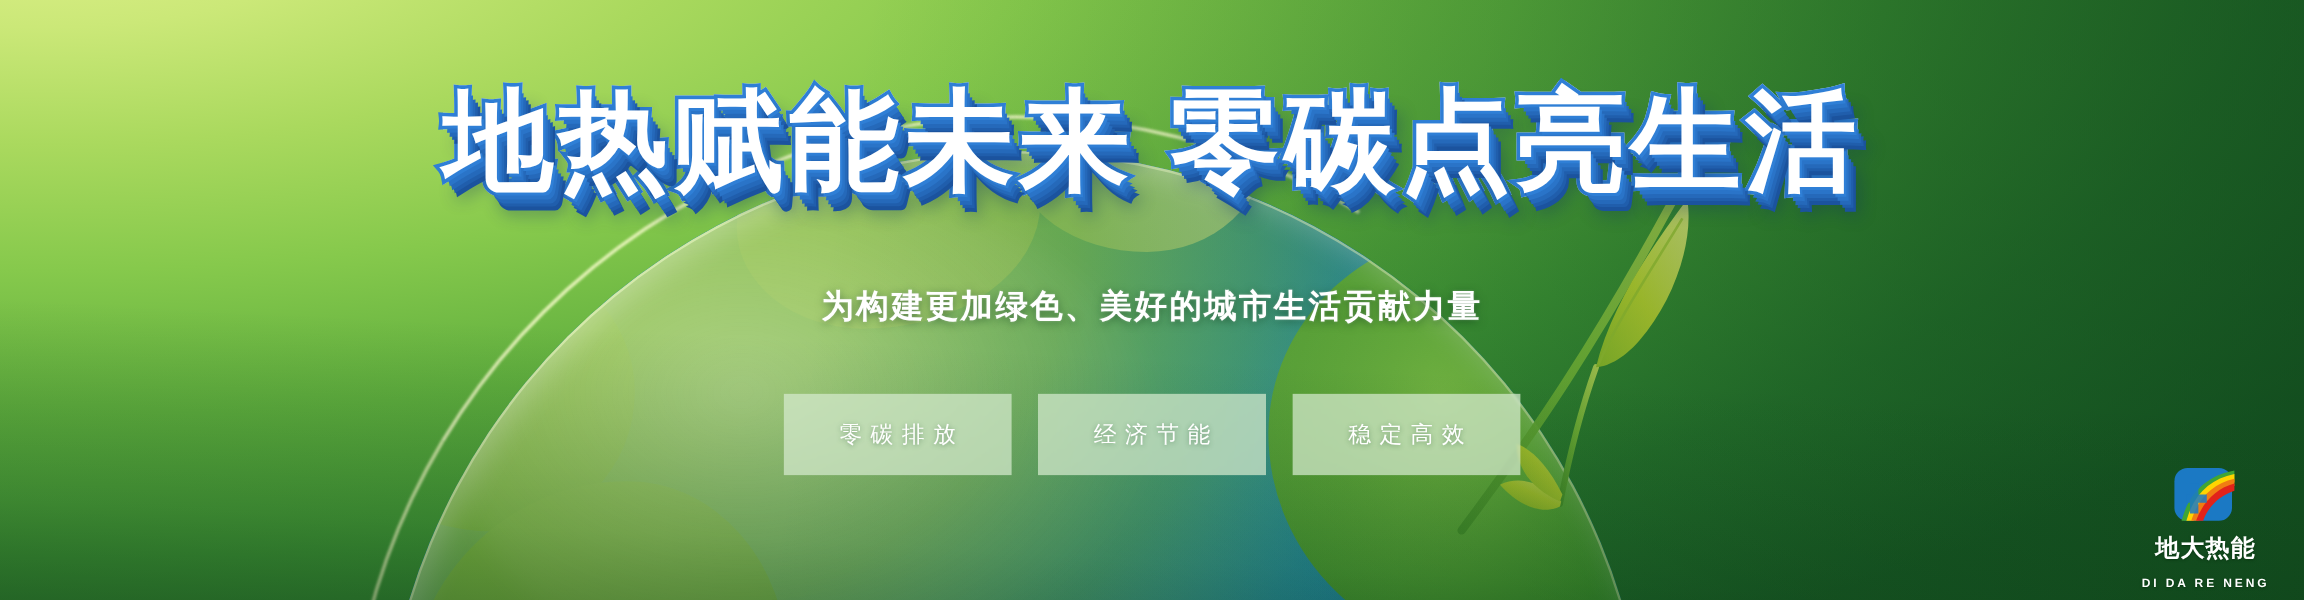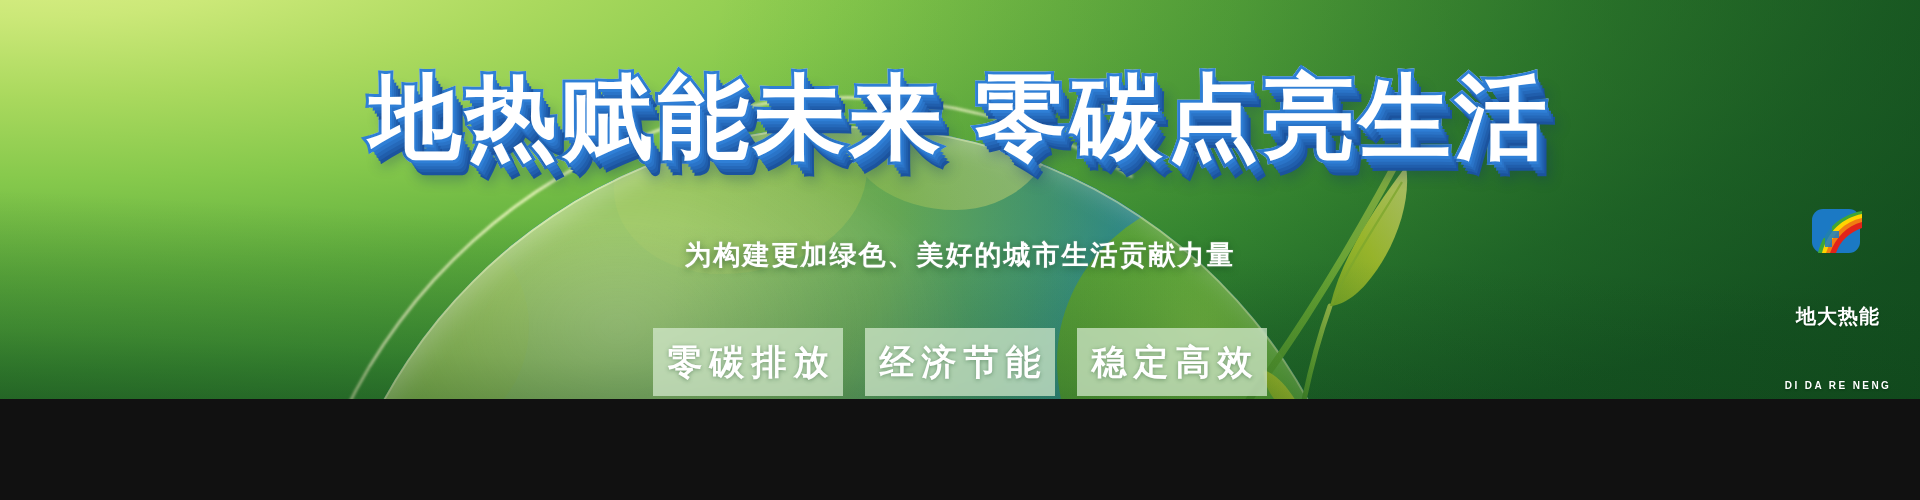--- a/index.html
+++ b/index.html
@@ -2,21 +2,21 @@
 <html><head>
 <meta charset="utf-8">
 <title>Banner</title>
 <style>
   html,body{margin:0;padding:0;background:#111;}
   *{box-sizing:border-box;}
 
   .banner{
     position:relative;
     width:1920px;
-    height:399px;
+    height:500px;
     overflow:hidden;
     font-family:"Liberation Sans","DejaVu Sans",sans-serif;
     background:#701a75;
   }
 
   
   .bg-base{
     position:absolute; inset:0;
     background:
       radial-gradient(115% 150% at 2% -12%,
@@ -194,36 +194,35 @@
     left:0; right:0; top:328px;
     display:flex;
     justify-content:center;
     gap:22px;
   }
   .tag{
     width:190px; height:68px;
     display:flex; align-items:center; justify-content:center;
     background:rgba(214,234,206,.72);
     color:#ffffff;
-    font-size:35px;
-    font-weight:bold;
+    font-size:19px;
+    font-weight:normal;
     letter-spacing:7px;
     text-indent:7px;
     text-shadow:0 1px 4px rgba(30,80,40,.45);
     backdrop-filter:blur(1px);
   }
 
   
   .logo{
     position:absolute;
     right:22px; bottom:8px;
     width:120px;
     display:flex; flex-direction:column; align-items:center;
     line-height:1;
-    gap:40px;
   }
   .logo-mark{ width:60px; height:52px; display:block; }
   .logo-cn{
     margin-top:5px;
     font-size:20px; font-weight:bold; letter-spacing:1px;
     color:#ffffff;
     text-shadow:0 1px 2px rgba(0,40,10,.6);
   }
   .logo-en{
     margin-top:15px;

